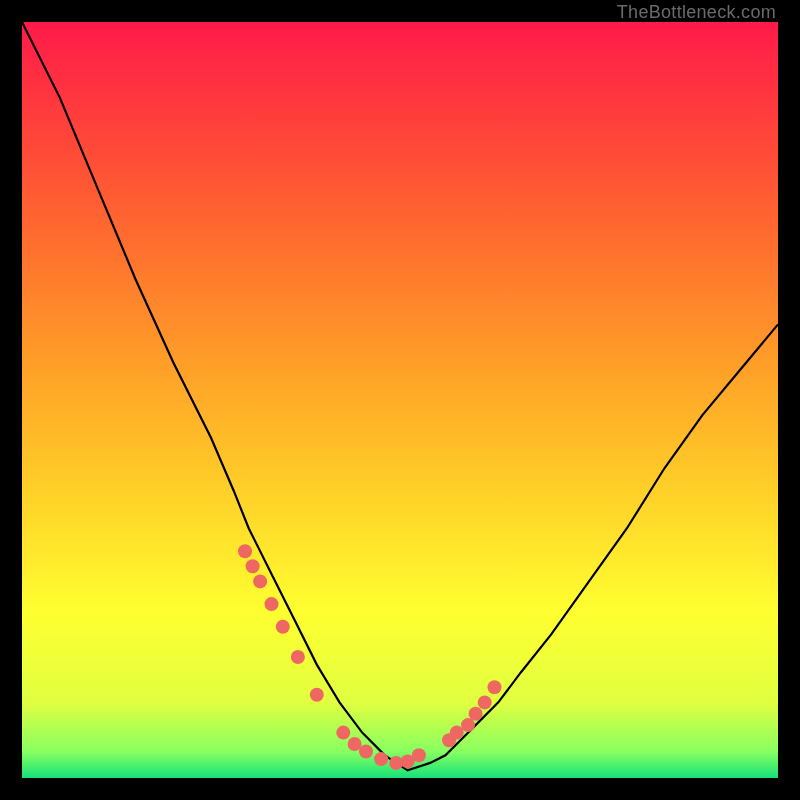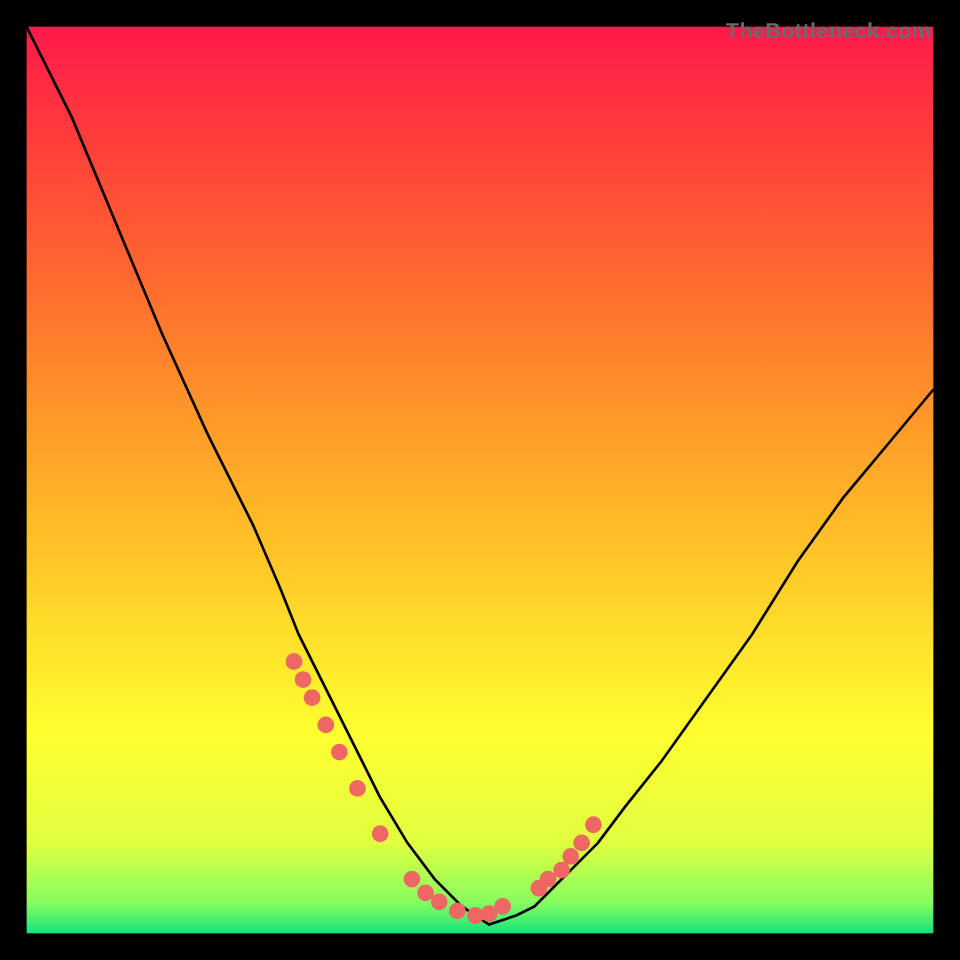--- a/index.html
+++ b/index.html
@@ -19,25 +19,25 @@
     height: 756px;
     box-sizing: border-box;
   }
   .plot-bg {
     position: absolute;
     left: 0; top: 0;
     width: 100%; height: 100%;
   }
   .watermark {
     position: absolute;
-    top: 16px;
+    top: 2px;
     right: 24px;
     color: #6a6a6a;
     font-size: 18px;
-    font-weight: 700;
+    font-weight: 400;
     letter-spacing: 0.3px;
   }
   .curve-svg {
     position: absolute;
     left: 22px;
     top: 22px;
     width: 756px;
     height: 756px;
     overflow: visible;
   }

